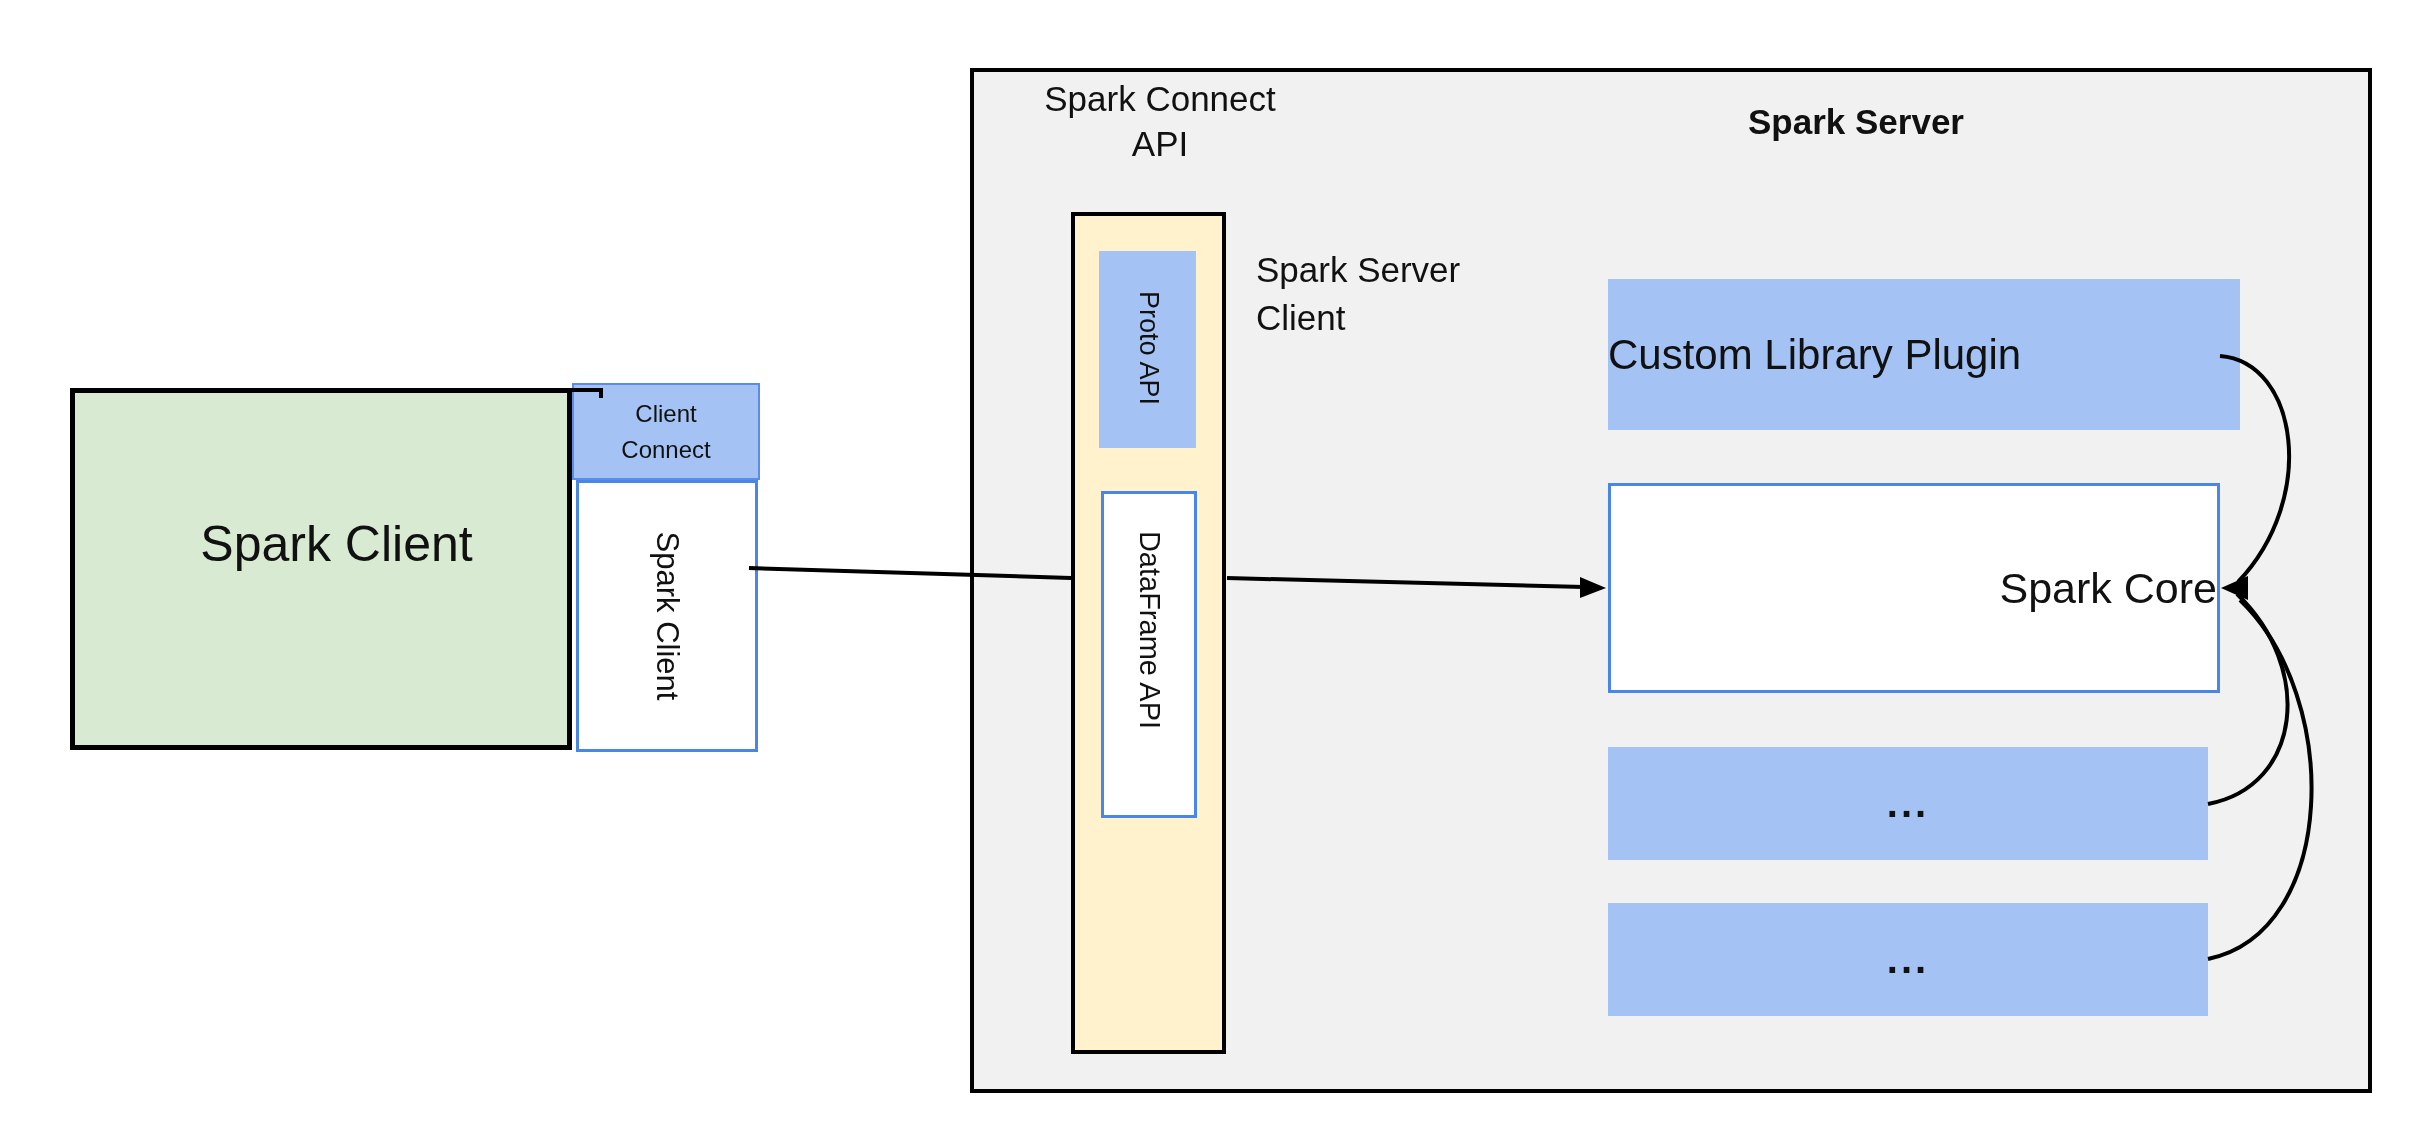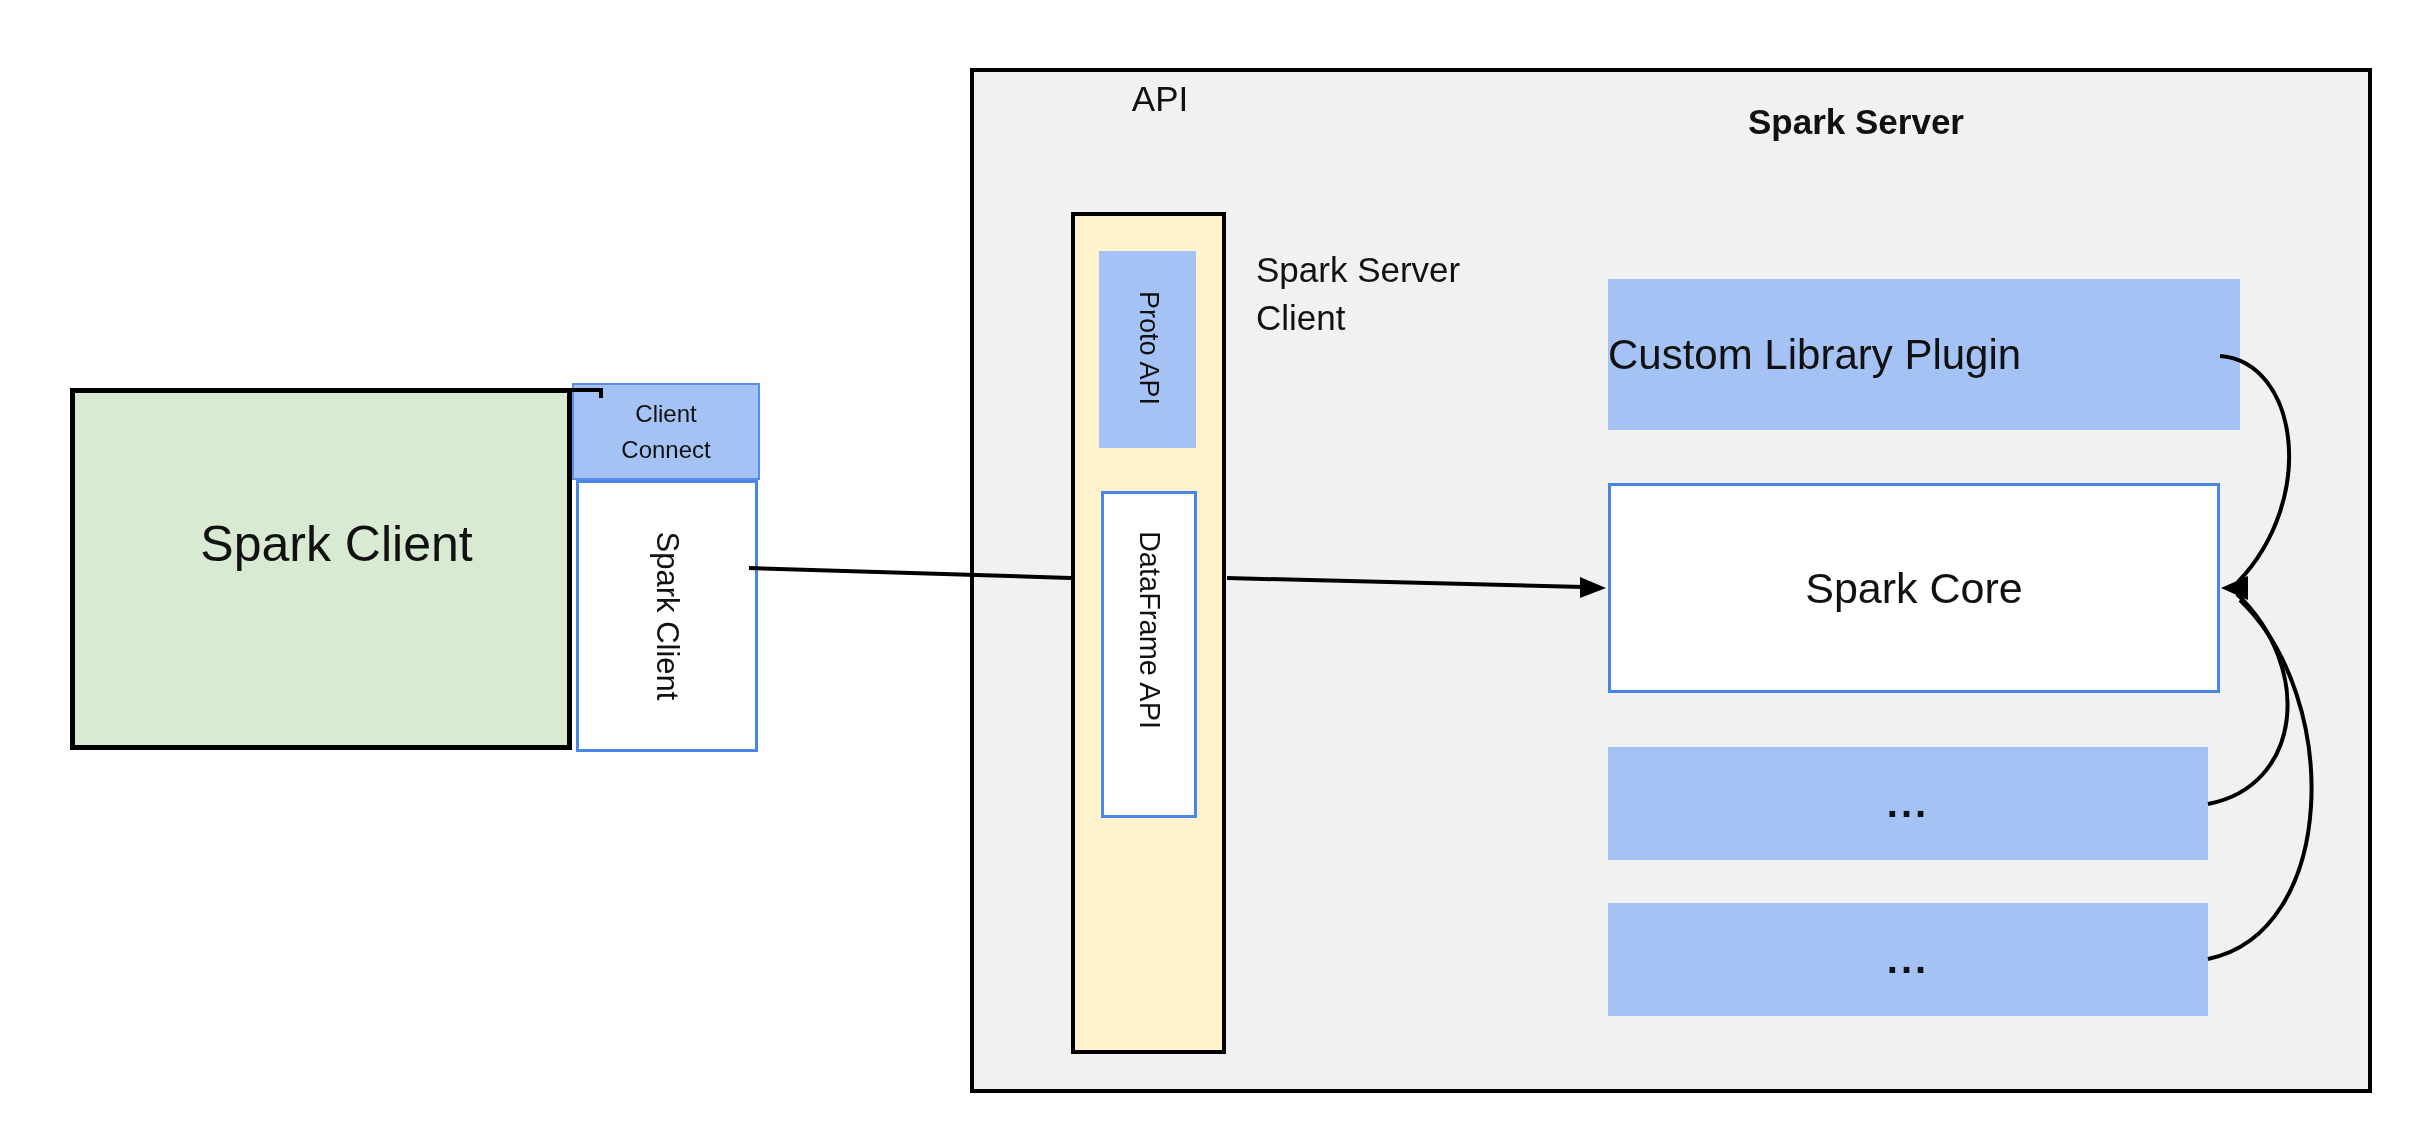--- a/index.html
+++ b/index.html
@@ -42,21 +42,21 @@
     left:1256px;top:246px;width:320px;text-align:left;
     font-size:35px;line-height:48px;
   }
   .plugin-box{
     left:1608px;top:279px;width:632px;height:151px;background:#a4c2f4;
     display:flex;align-items:center;justify-content:flex-start;font-size:42px;
   }
   .core-box{
     left:1608px;top:483px;width:612px;height:210px;
     background:#ffffff;border:3px solid #4a86e8;
-    display:flex;align-items:center;justify-content:center;font-size:43px;
+    display:flex;align-items:center;justify-content:flex-end;font-size:43px;
   }
   .dots-box{
     left:1608px;width:600px;height:113px;background:#a4c2f4;
     display:flex;align-items:center;justify-content:center;
     font-size:40px;font-weight:bold;letter-spacing:3px;
   }
   .dots-top{top:747px;}
   .dots-bottom{top:903px;}
   .green-box{
     left:70px;top:388px;width:502px;height:362px;
@@ -83,20 +83,21 @@
   .line2{display:block;}
 </style>
 </head>
 <body>
 
 <div class="canvas">
 
   <div class="abs panel"></div>
 
   <div class="abs connect-heading">
+    <span class="line2">Spark Connect</span>
     <span class="line2">API</span>
   </div>
   <div class="abs server-title">Spark Server</div>
 
   <div class="abs yellow-box"></div>
   <div class="abs proto-box"></div>
   <div class="vtext proto-label">Proto API</div>
   <div class="abs dataframe-box"></div>
   <div class="vtext dataframe-label">DataFrame API</div>
   <div class="abs library-label">

